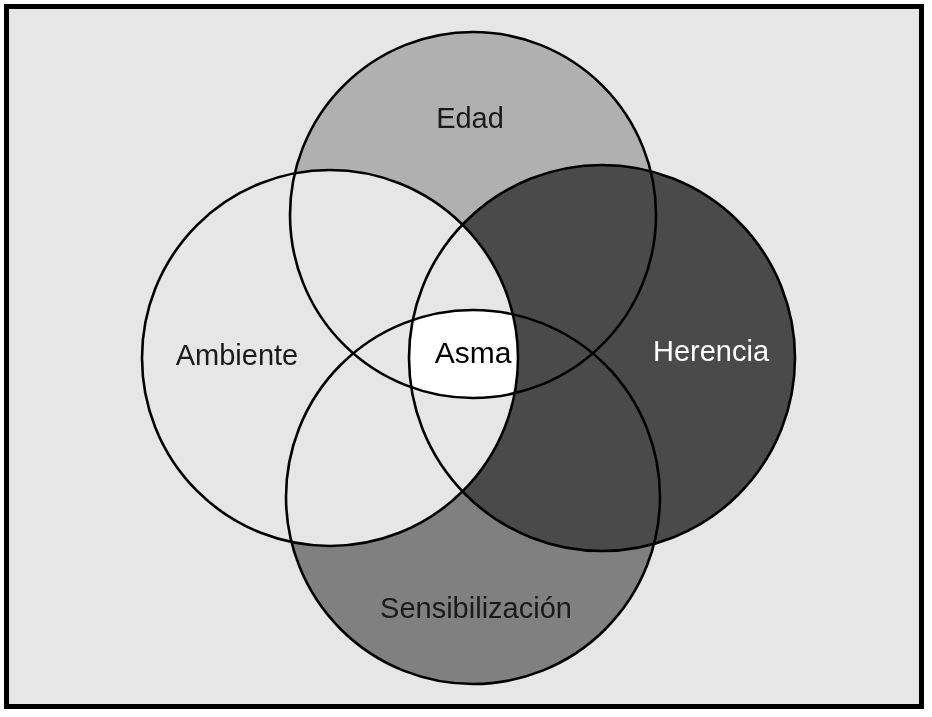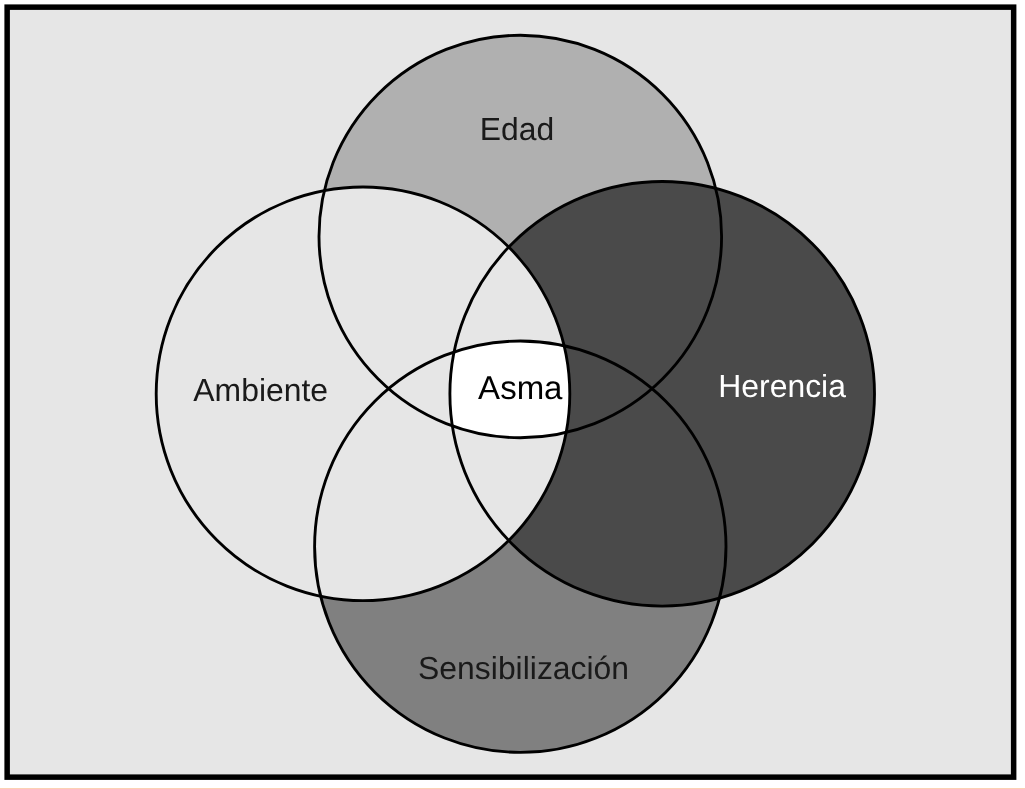--- a/index.html
+++ b/index.html
@@ -10,21 +10,21 @@
   body {
     width: 932px;
     height: 717px;
     overflow: hidden;
     font-family: "Liberation Sans", sans-serif;
   }
   #figure-root {
     position: relative;
     width: 932px;
     height: 717px;
-    background: #f97316;
+    background: #fdba74;
   }
   #diagram-frame {
     position: absolute;
     left: 0;
     top: 0;
     width: 932px;
     height: 717px;
   }
   .venn-label {
     font-family: "Liberation Sans", sans-serif;

